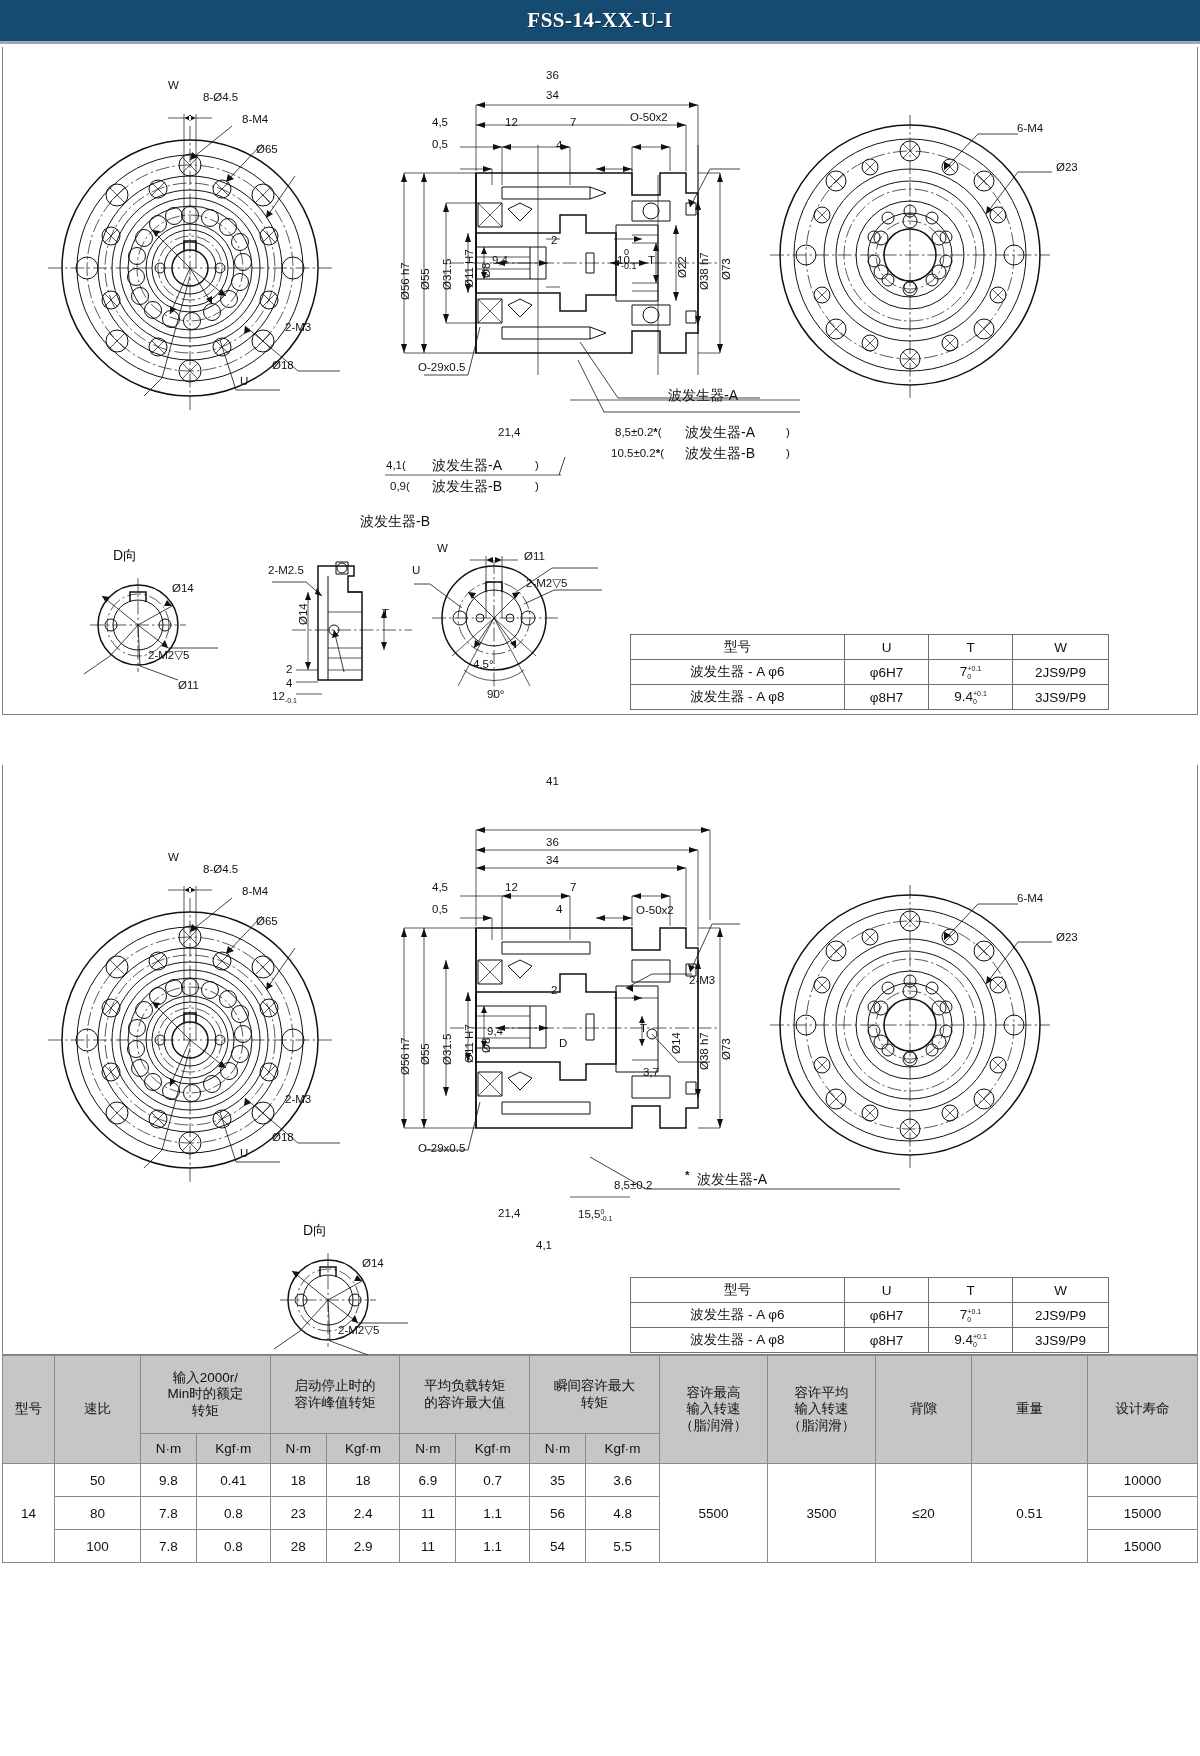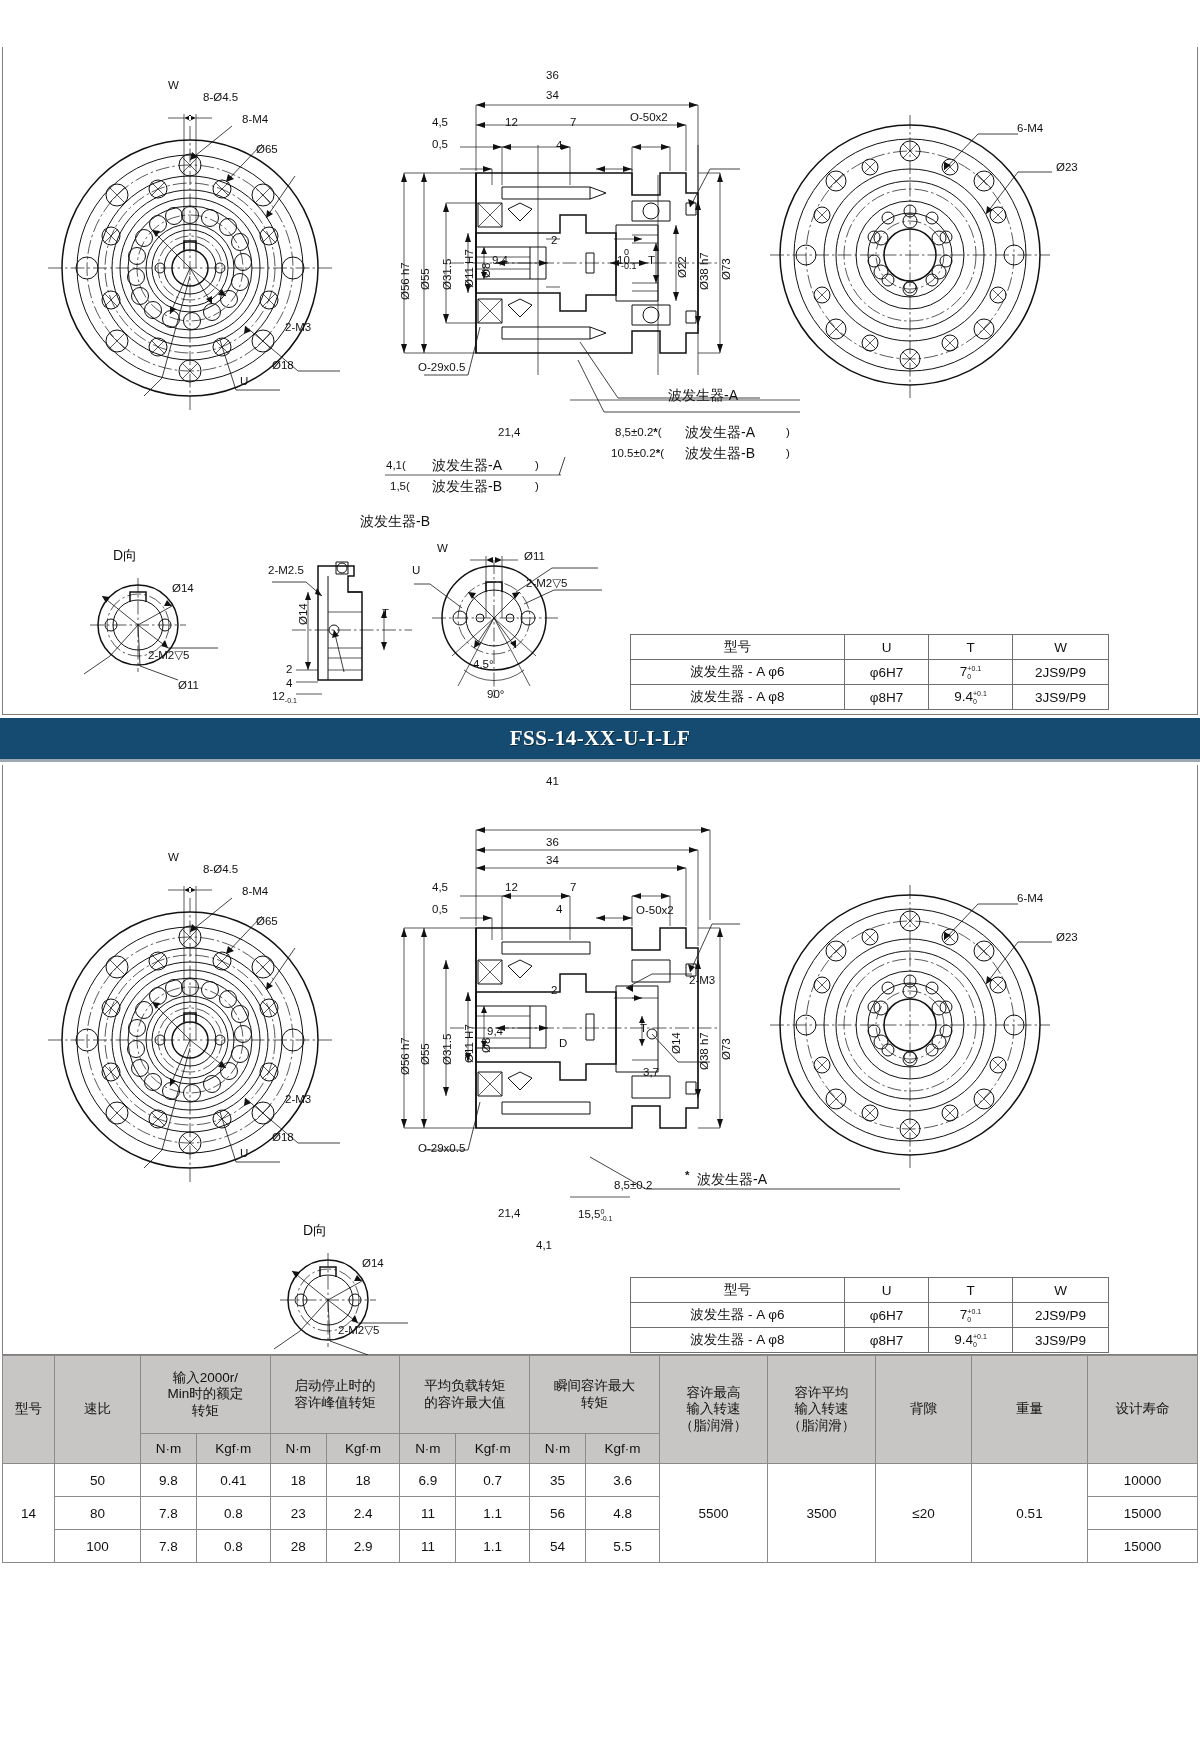--- a/index.html
+++ b/index.html
@@ -101,20 +101,23 @@
   .master thead th { background:#c8c6c4; }
   .master .h-main { height:78px; line-height:1.22; font-size:13.5px; }
   .master .h-unit { height:30px; font-size:13.5px; }
   .master tbody td { height:33px; background:#fff; }
 </style>
 </head>
 <body>
 
 <div class="page">
 
+  <div class="banner banner-1">
+    <span class="title">FSS-14-XX-U-I</span>
+  </div>
   <div class="frame frame-1"></div>
 
   <div class="dwg" style="left:40px; top:78px;">
     <svg width="320" height="330" viewBox="0 0 320 330">
       <g>
 
         <circle cx="150" cy="190" r="128" class="ln-b"></circle>
         <circle cx="150" cy="190" r="113" class="ln"></circle>
         <circle cx="150" cy="190" r="92" class="ln"></circle>
         <circle cx="150" cy="190" r="78" class="ln"></circle>
@@ -411,21 +414,21 @@
       <path d="M174 20 L180 2" class="lead"></path>
     </svg>
   </div>
   <div class="txt sm" style="left:386px; top:460px;">
     <span>4,1</span><span>(</span>
   </div>
   <div class="txt md" style="left:432px; top:458px;">波发生器-A</div>
   <div class="txt sm" style="left:535px; top:460px;">)</div>
 
   <div class="txt sm" style="left:390px; top:481px;">
-    <span>1,5</span><span>(</span>
+    <span>0,9</span><span>(</span>
   </div>
   <div class="txt md" style="left:432px; top:479px;">波发生器-B</div>
   <div class="txt sm" style="left:535px; top:481px;">)</div>
 
   <div class="dwg" style="left:760px; top:110px;">
     <svg width="300" height="290" viewBox="0 0 300 290">
       <circle cx="150" cy="145" r="130" class="ln-b"></circle>
       <circle cx="150" cy="145" r="116" class="ln"></circle>
       <circle cx="150" cy="145" r="86" class="ln"></circle>
       <circle cx="150" cy="145" r="74" class="ln"></circle>
@@ -631,23 +634,20 @@
       </tr>
       <tr>
         <td>波发生器 - A φ8</td>
         <td>φ8H7</td>
         <td><span>9.4</span><span class="frac"><span style="display:block">+0.1</span><span style="display:block">0</span></span></td>
         <td>3JS9/P9</td>
       </tr>
     </tbody>
   </table>
 
-  <div class="banner banner-2">
-    <span class="title">FSS-14-XX-U-I-LF</span>
-  </div>
   <div class="frame frame-2"></div>
 
   <div class="dwg" style="left:40px; top:850px;">
     <svg width="320" height="330" viewBox="0 0 320 330">
       <circle cx="150" cy="190" r="128" class="ln-b"></circle>
       <circle cx="150" cy="190" r="113" class="ln"></circle>
       <circle cx="150" cy="190" r="92" class="ln"></circle>
       <circle cx="150" cy="190" r="78" class="ln"></circle>
       <circle cx="150" cy="190" r="103" class="cl"></circle>
       <circle cx="150" cy="190" r="85" class="cl"></circle>

